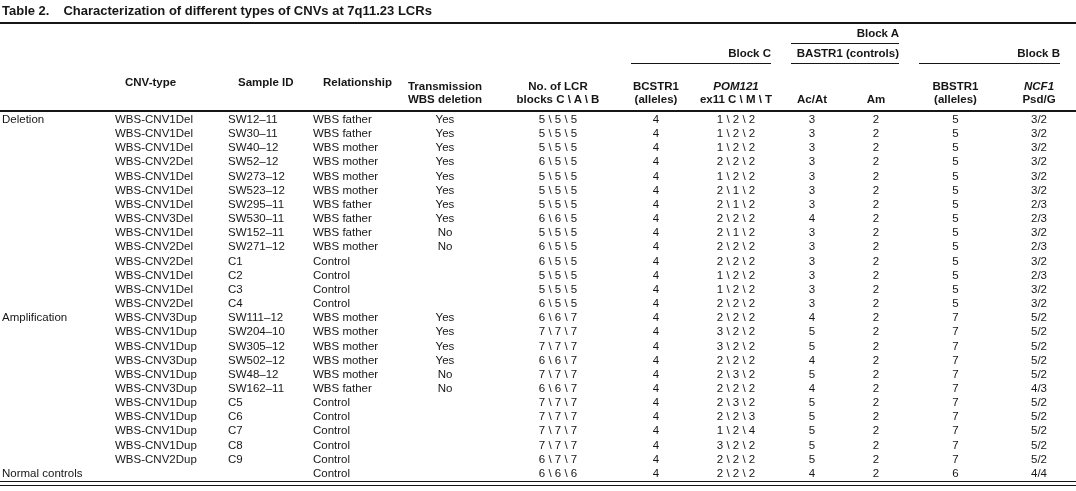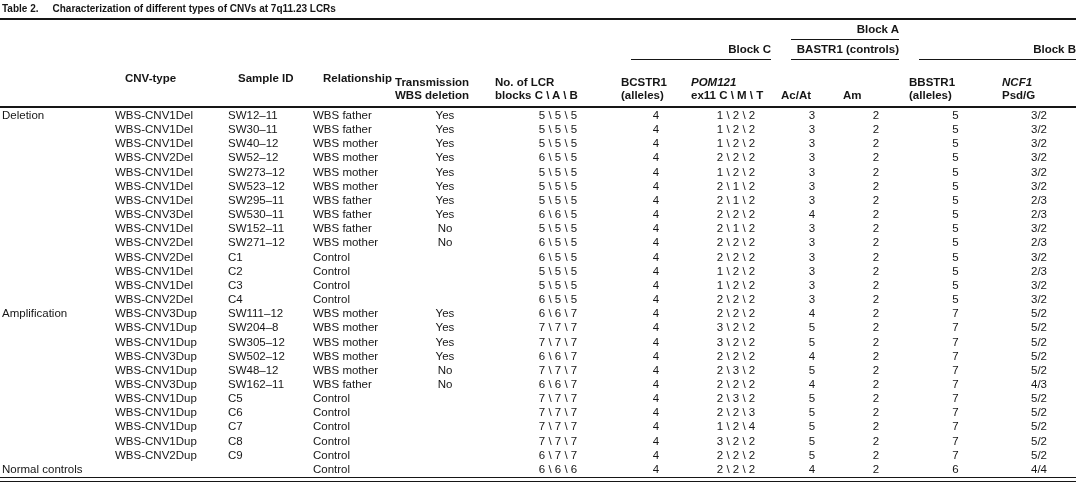--- a/index.html
+++ b/index.html
@@ -9,50 +9,50 @@
     background:#ffffff;
     color:#161616;
     font-family:"Liberation Sans", sans-serif;
     overflow:hidden;
     box-sizing:border-box;
   }
   
   .title-bar {
     padding:3px 0 4px 2px;
     border-bottom:2.5px solid #161616;
-    font-size:10px;
+    font-size:13px;
     font-weight:bold;
     white-space:nowrap;
   }
   .title-label { margin-right:14px; }
 
   
   table.cnv {
     width:1076px;
     border-collapse:collapse;
     table-layout:fixed;
     font-size:11.5px;
   }
   thead th { font-weight:bold; padding:0; vertical-align:bottom; }
   thead tr.h1 th, thead tr.h2 th { height:20px; }
   thead tr.h3 th { height:42px; padding-bottom:4px; }
   thead th.hl { text-align:left; padding-left:12px; padding-bottom:21px; }
-  thead th.hc { text-align:left; padding-bottom:4px; }
+  thead th.hc { text-align:center; padding-bottom:4px; }
   thead th { line-height:13px; }
   
   thead tr.h3 th, thead th.sp3 { border-bottom:2px solid #161616; }
 
   .rule {
     border-bottom:1.5px solid #161616;
     padding-bottom:3px;
     margin:0 10px;
     text-align:right;
     white-space:nowrap;
   }
-  .rule.to-edge { margin-right:0; }
+  .rule.to-edge { margin-right:16px; }
 
   .it { font-style:italic; }
 
   tbody td {
     padding:0;
     line-height:14.15px;
     height:14.15px;
     white-space:nowrap;
     overflow:hidden;
   }
@@ -343,21 +343,21 @@
           <td class="c">4</td>
           <td class="c">2 \ 2 \ 2</td>
           <td class="c">4</td>
           <td class="c">2</td>
           <td class="c">7</td>
           <td class="c">5/2</td>
         </tr>
         <tr>
           <td class="l"></td>
           <td class="l">WBS-CNV1Dup</td>
-          <td class="l">SW204–8</td>
+          <td class="l">SW204–10</td>
           <td class="l">WBS mother</td>
           <td class="c">Yes</td>
           <td class="c">7 \ 7 \ 7</td>
           <td class="c">4</td>
           <td class="c">3 \ 2 \ 2</td>
           <td class="c">5</td>
           <td class="c">2</td>
           <td class="c">7</td>
           <td class="c">5/2</td>
         </tr>

